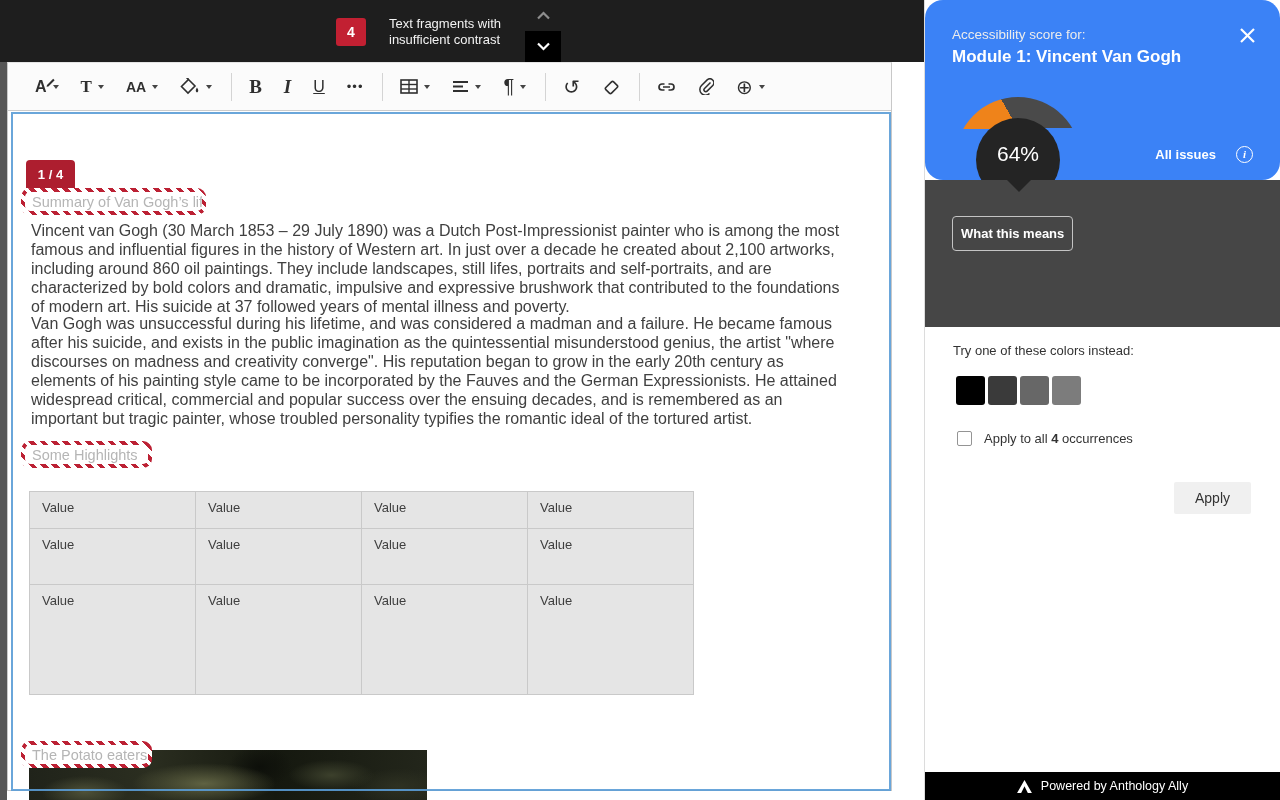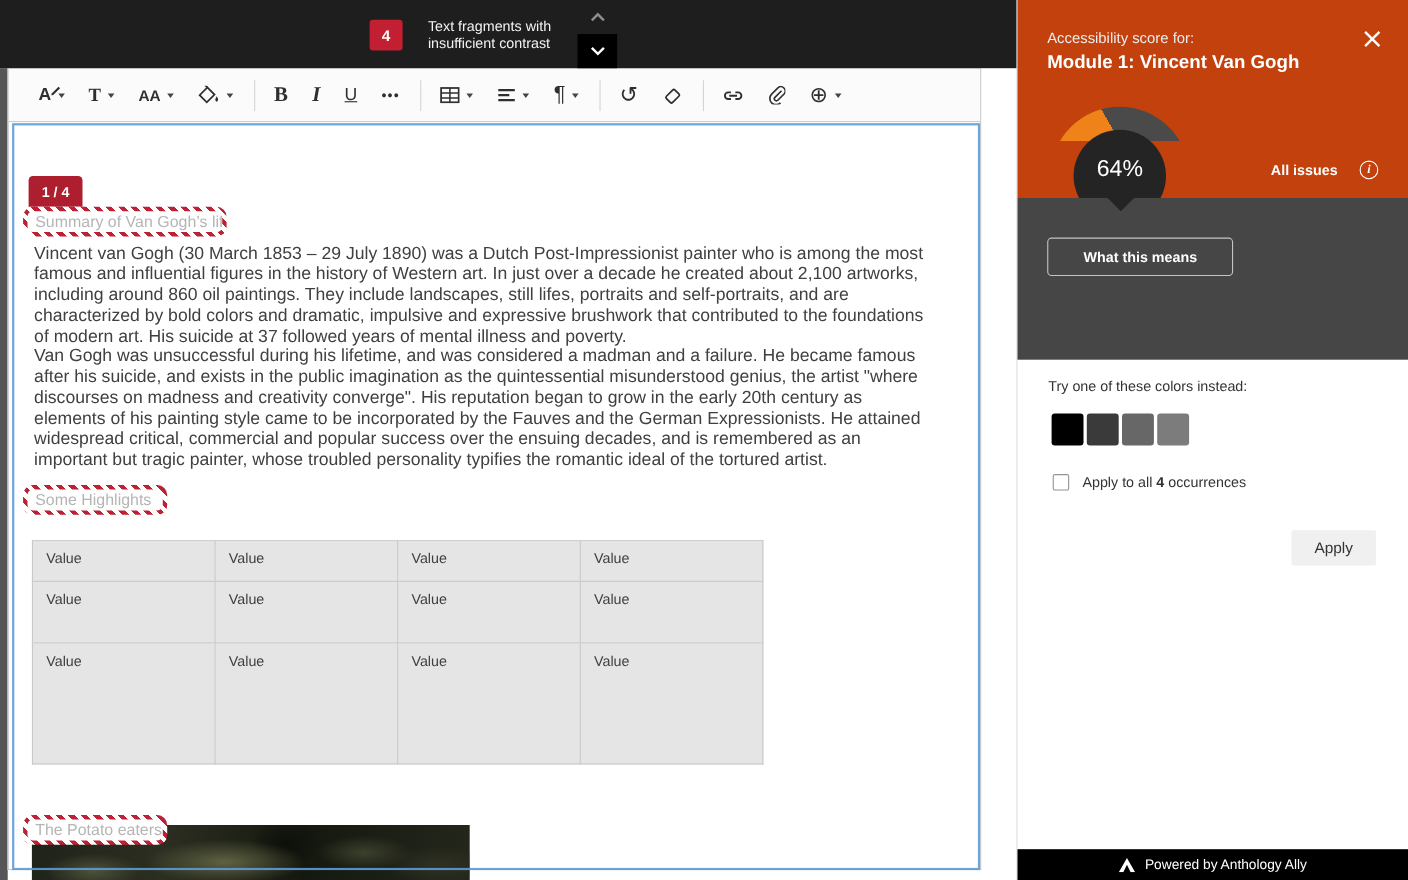--- a/index.html
+++ b/index.html
@@ -123,21 +123,21 @@
       radial-gradient(ellipse 80px 30px at 93% 65%, #2e3122 0%, rgba(0,0,0,0) 60%),
       linear-gradient(90deg, #20231a 0%, #2b2e20 30%, #15180f 62%, #23261b 100%);
   }
 
   
   .side-panel {
     position: absolute; left: 924px; top: 0; width: 356px; height: 800px;
     background: #fff; border-left: 1px solid #dcdcdc; z-index: 10;
   }
   .panel-header {
-    position: absolute; top: 0; left: 0; right: 0; height: 180px; background: #c2410c;
+    position: absolute; top: 0; left: 0; right: 0; height: 180px; background: #3b82f6; border-radius: 18px;
   }
   .panel-title-label { position: absolute; left: 27px; top: 27px; color: #ececec; font-size: 13.5px; }
   .panel-module-title { position: absolute; left: 27px; top: 47px; color: #ffffff; font-size: 17px; font-weight: bold; }
   .close-btn {
     position: absolute; top: 24px; right: 22px; width: 22px; height: 22px;
     background: transparent; border: none; cursor: pointer;
     display: flex; align-items: center; justify-content: center;
   }
   .gauge { position: absolute; left: 30px; top: 97px; width: 126px; height: 63px; }
   .gauge-arc {
@@ -169,21 +169,21 @@
     border-left: 12px solid transparent; border-right: 12px solid transparent;
     border-top: 12px solid #242424;
   }
   .panel-issue-section {
     position: absolute; top: 180px; left: 0; right: 0; height: 147px;
     background: #464646; padding: 22px 27px 0;
   }
   .issue-heading { color: #fff; font-size: 17.5px; font-weight: normal; line-height: 26px; width: 260px; }
   .what-this-means-btn {
     margin-top: 14px; background: transparent; border: 1px solid #c4c4c4; border-radius: 4px;
-    color: #fff; font-size: 13px; font-weight: bold; padding: 9px 32px; cursor: pointer;
+    color: #fff; font-size: 13px; font-weight: bold; padding: 9px 8px; cursor: pointer;
   }
   .suggestion-label { position: absolute; top: 343px; left: 28px; color: #333; font-size: 13px; }
   .swatch-row { position: absolute; top: 376px; left: 31px; display: flex; gap: 3px; }
   .swatch { width: 29px; height: 29px; border: none; border-radius: 3px; cursor: pointer; }
   .apply-all-row { position: absolute; top: 431px; left: 32px; display: flex; align-items: center; gap: 12px; }
   .checkbox {
     width: 15px; height: 15px; border: 1px solid #949494; border-radius: 2px;
     background: #fff; cursor: pointer;
   }
   .apply-all-label { color: #333; font-size: 13px; }

